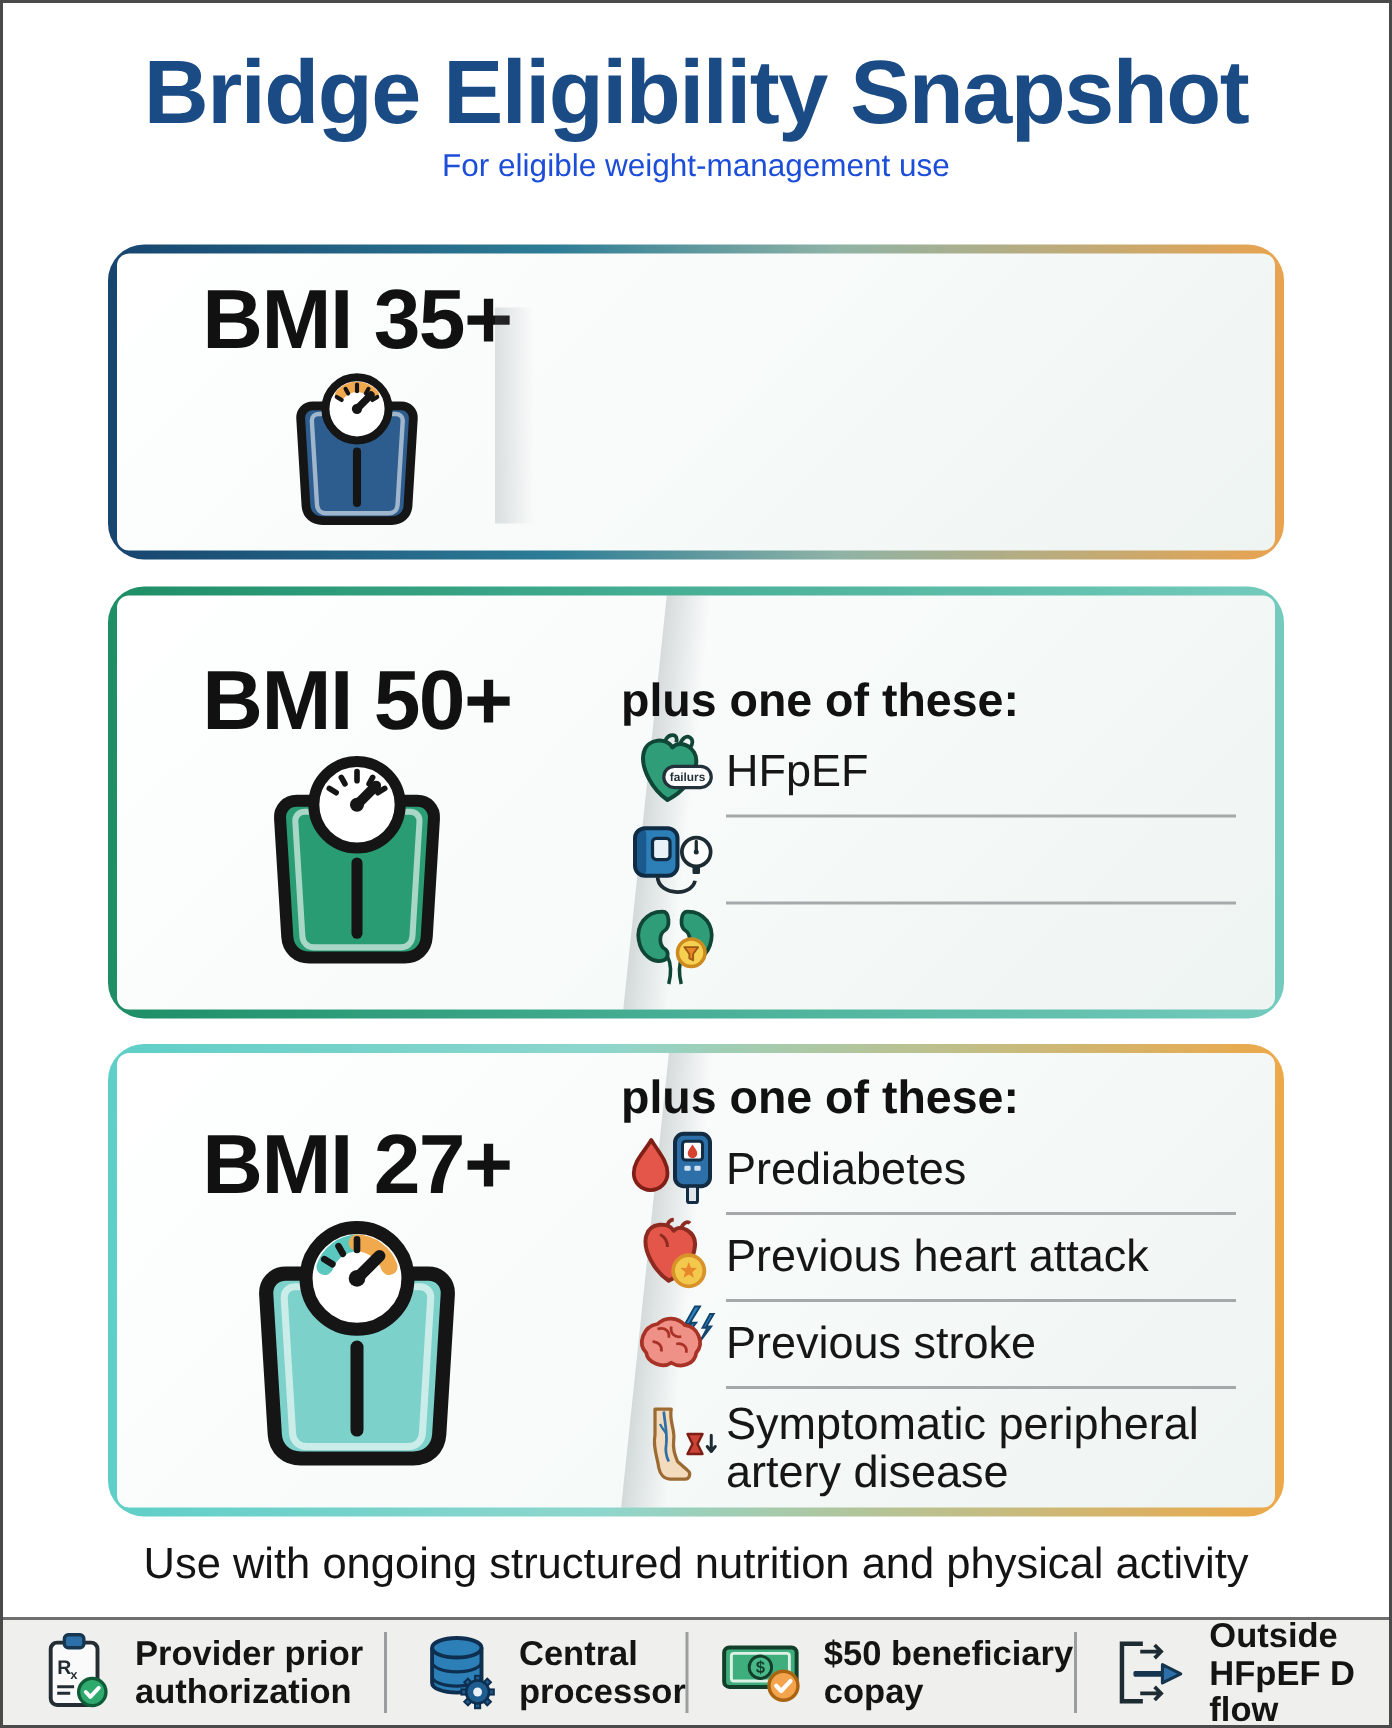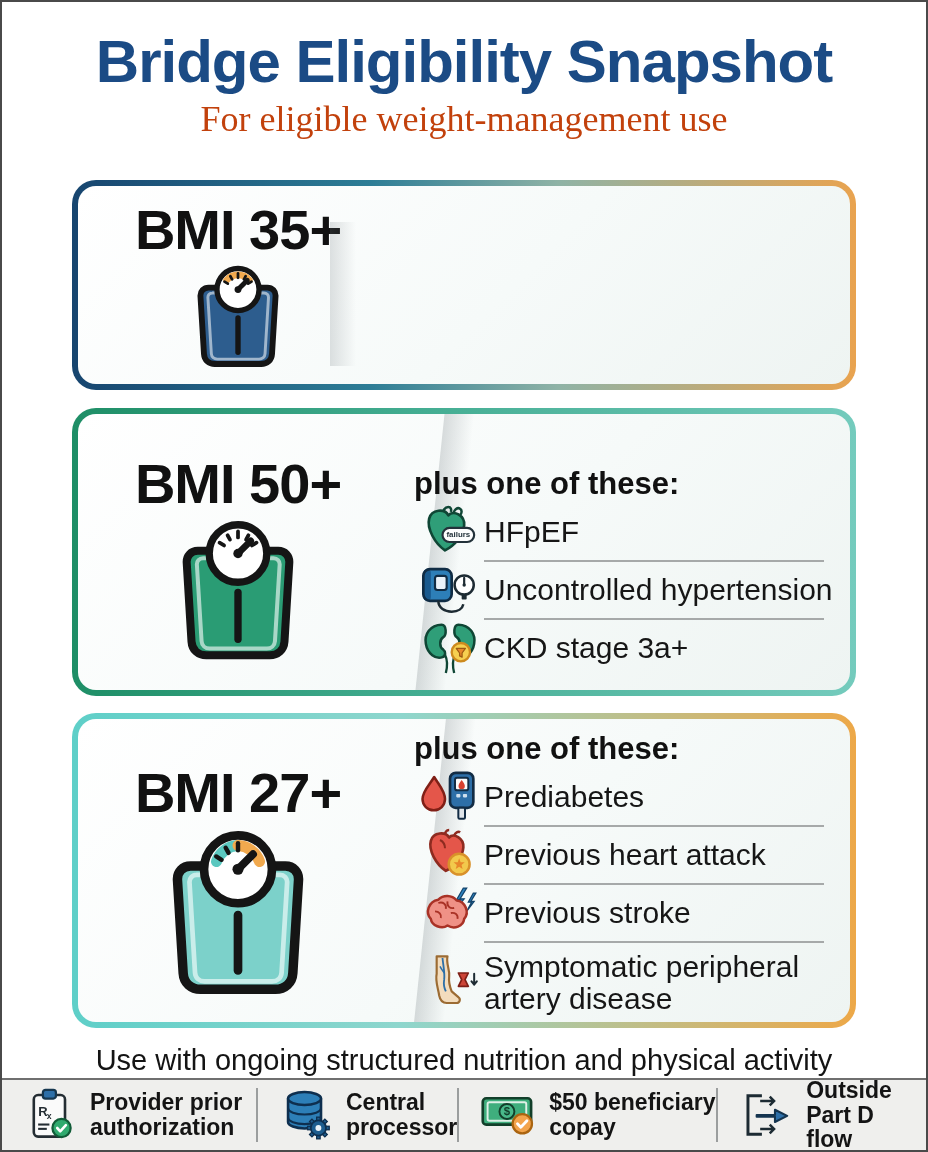--- a/index.html
+++ b/index.html
@@ -10,32 +10,32 @@
     background:#ffffff; border:2px solid #4a4a4a;
   }
   
   .title {
     margin-top:28px; text-align:center;
     font-size:60px; font-weight:bold; letter-spacing:-1px;
     color:#1b4b85; line-height:1.05;
   }
   .subtitle {
     margin-top:6px; text-align:center;
-    font-size:36px; font-weight:500; color:#c2410c; line-height:1.15;font-family:Liberation Serif, serif;
+    font-size:21px; font-weight:500; color:#1d4ed8; line-height:1.15;
   }
   
   .card-wrap { margin:0 70px; border-radius:24px; padding:6px; }
   .card-wrap.c1 { margin-top:40px; height:210px;
     background:linear-gradient(90deg,#17456f 0%,#2d7d96 38%,#8fb3a6 62%,#e9a34f 100%); }
   .card-wrap.c2 { margin-top:18px; height:288px;
     background:linear-gradient(90deg,#1e8e66 0%,#44ad92 45%,#74cbbd 100%); }
   .card-wrap.c3 { margin-top:17px; height:315px;
     background:linear-gradient(90deg,#5ecfc8 0%,#8ed6cd 42%,#eda848 100%); }
   .card {
-    position:relative; width:100%; height:100%; border-radius:18px; overflow:hidden;
+    position:relative; width:100%; height:100%; border-radius:8px; overflow:hidden;
     background:linear-gradient(135deg,#ffffff 0%,#f6faf9 55%,#eef4f2 100%);
     padding-left:44px;
   }
   .bmi-col {
     position:absolute; left:0; top:0; bottom:0; width:320px;
     display:flex; flex-direction:column; align-items:center;
   }
   .bmi-head { font-size:56px; font-weight:bold; color:#111; letter-spacing:-1px; line-height:1.0; }
   .c1 .bmi-head { margin-top:16px; }
   .c2 .bmi-head { margin-top:42px; }
@@ -158,36 +158,34 @@
               <rect x="4" y="7" width="9" height="38" rx="4.5" fill="#1a5a8e"></rect>
               <rect x="4" y="7" width="34" height="38" rx="8" fill="none" stroke="#102c44" stroke-width="3.2"></rect>
               <rect x="18" y="15" width="14" height="17" rx="3" fill="#e9f2f9" stroke="#102c44" stroke-width="2.6"></rect>
               <path d="M22 45 c0 9 8 13 16 13 c8 0 13 -4 14 -9" fill="none" stroke="#1d2b33" stroke-width="3"></path>
               <rect x="50" y="37.5" width="6" height="6" rx="1" fill="#1d2b33"></rect>
               <circle cx="53" cy="26" r="11.5" fill="#ffffff" stroke="#1d2b33" stroke-width="3"></circle>
               <line x1="53" y1="26" x2="53" y2="17.5" stroke="#1d2b33" stroke-width="2.6" stroke-linecap="round"></line>
               <circle cx="53" cy="26" r="2" fill="#1d2b33"></circle>
             </svg>
           </span>
-          <span class="cond-label">Uncontrolled hypertension</span>
         </div>
         <div class="cond-sep"></div>
 
         <div class="cond-row">
           <span class="cond-icon">
             <svg width="60" height="56" viewBox="0 0 72 64">
               <path d="M30 40 c3 6 3 14 1 22" stroke="#0f4635" stroke-width="2.8" fill="none"></path>
               <path d="M42 40 c-3 6 -3 14 -1 22" stroke="#0f4635" stroke-width="2.8" fill="none"></path>
               <path d="M26 4 C12 4 5 16 7 27 C9 39 19 46 27 43 C31 41.5 31 36 28 34 C23 31 23 22 28 19 C32 16.5 32 4 26 4 z" fill="#2f9e78" stroke="#0f4635" stroke-width="3" stroke-linejoin="round"></path>
               <path d="M46 4 C60 4 67 16 65 27 C63 39 53 46 45 43 C41 41.5 41 36 44 34 C49 31 49 22 44 19 C40 16.5 40 4 46 4 z" fill="#2f9e78" stroke="#0f4635" stroke-width="3" stroke-linejoin="round"></path>
               <circle cx="49" cy="37" r="11" fill="#f6d050" stroke="#cd8a1e" stroke-width="2.8"></circle>
               <path d="M43.5 32.5 h11 l-4 5.5 v5 l-3 -1.5 v-3.5 z" fill="#e8872a" stroke="#9c5a12" stroke-width="1.5" stroke-linejoin="round"></path>
             </svg>
           </span>
-          <span class="cond-label">CKD stage 3a+</span>
         </div>
       </div>
     </div>
   </div>
 
   <div class="card-wrap c3">
     <div class="card">
       <div class="bmi-col">
         <div class="bmi-head">BMI 27+</div>
         <svg class="scale-svg" width="158" height="177" viewBox="0 0 100 112">
@@ -344,18 +342,18 @@
       <span class="foot-icon">
         <svg width="54" height="50" viewBox="0 0 62 56">
           <path d="M24 6 H8 V50 H24" fill="none" stroke="#1d2b33" stroke-width="3.4"></path>
           <path d="M22 12 h16 m-5 -5 l5 5 -5 5" stroke="#1d2b33" stroke-width="2.8" fill="none"></path>
           <path d="M22 44 h16 m-5 -5 l5 5 -5 5" stroke="#1d2b33" stroke-width="2.8" fill="none"></path>
           <path d="M18 28 h21 v-6 l14 7 -14 7 v-6 h-21 z" fill="#2d6fa8" stroke="#14344f" stroke-width="2.4" stroke-linejoin="round"></path>
         </svg>
       </span>
       <span class="foot-label">
         <div>Outside</div>
-        <div>Part D flow</div>
+        <div>HFpEF D flow</div>
       </span>
     </div>
 
   </div>
 </div>
 
 </body></html>

